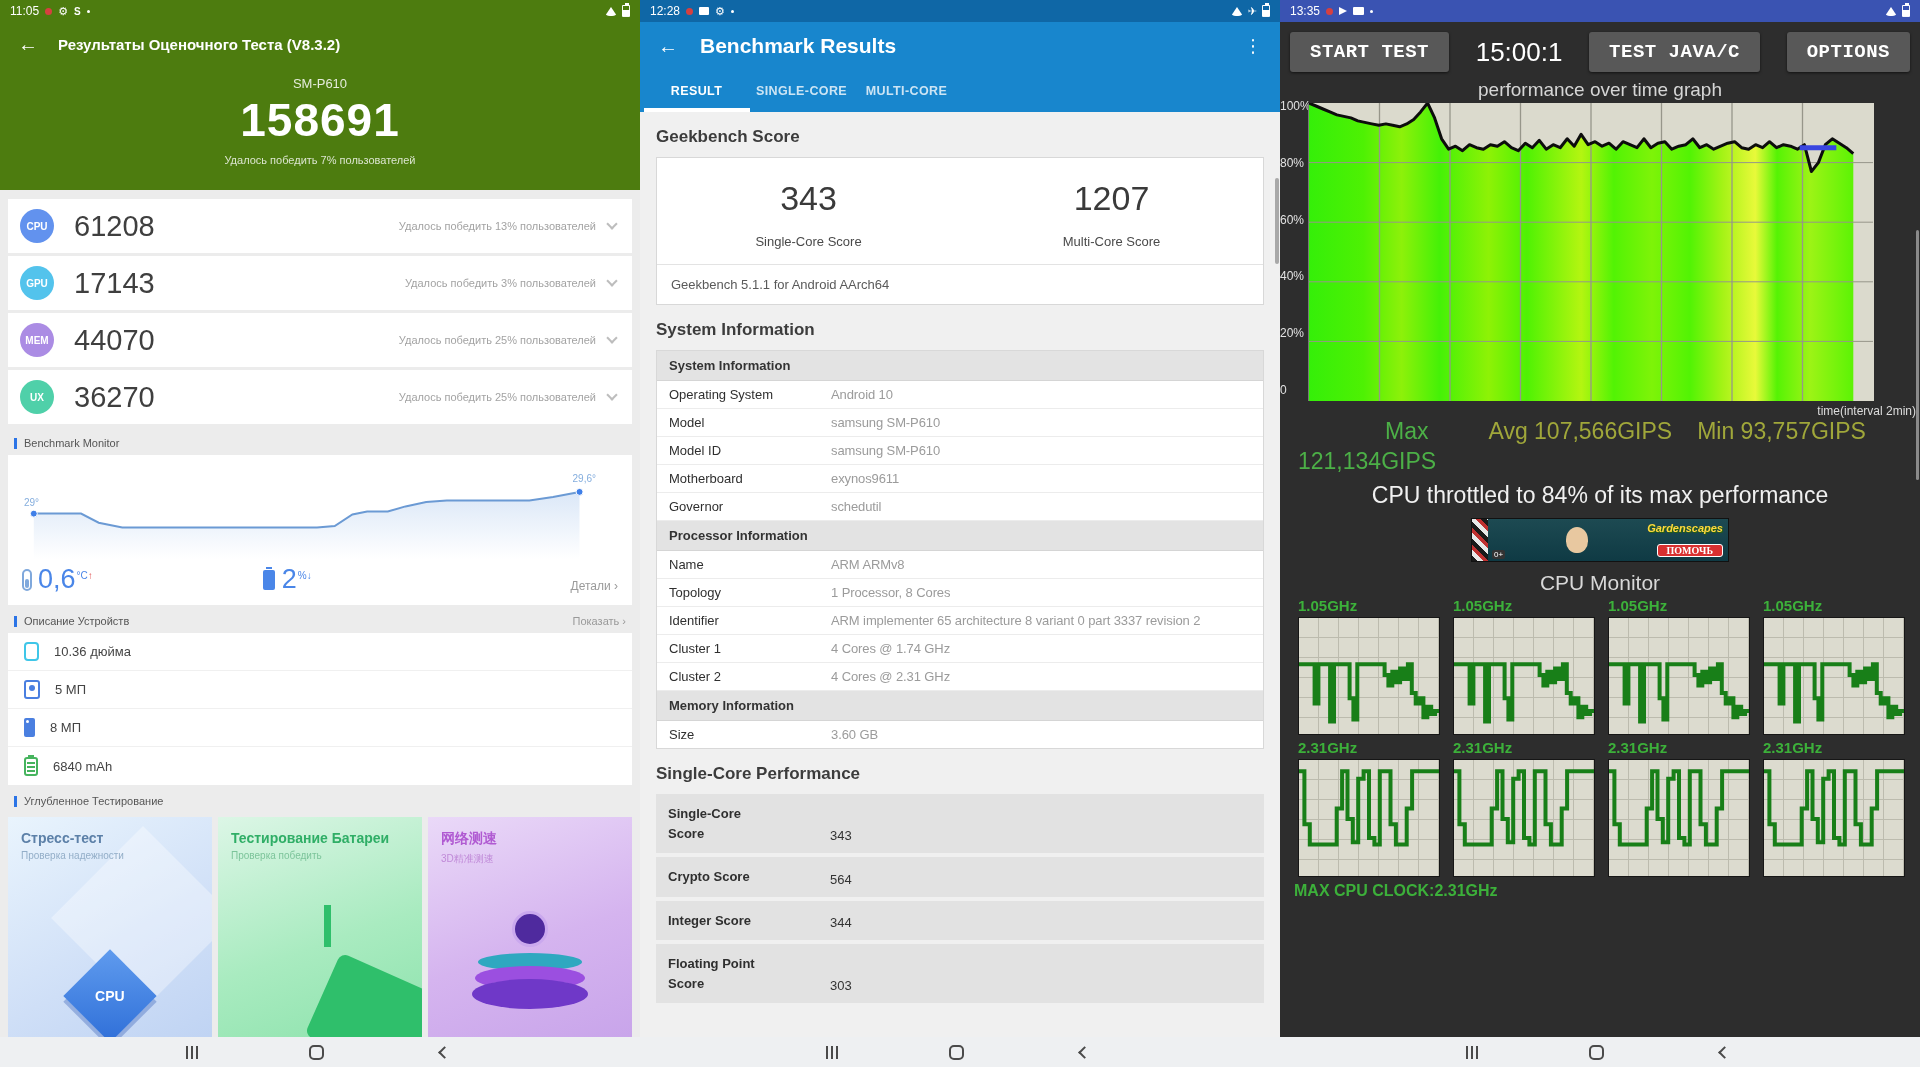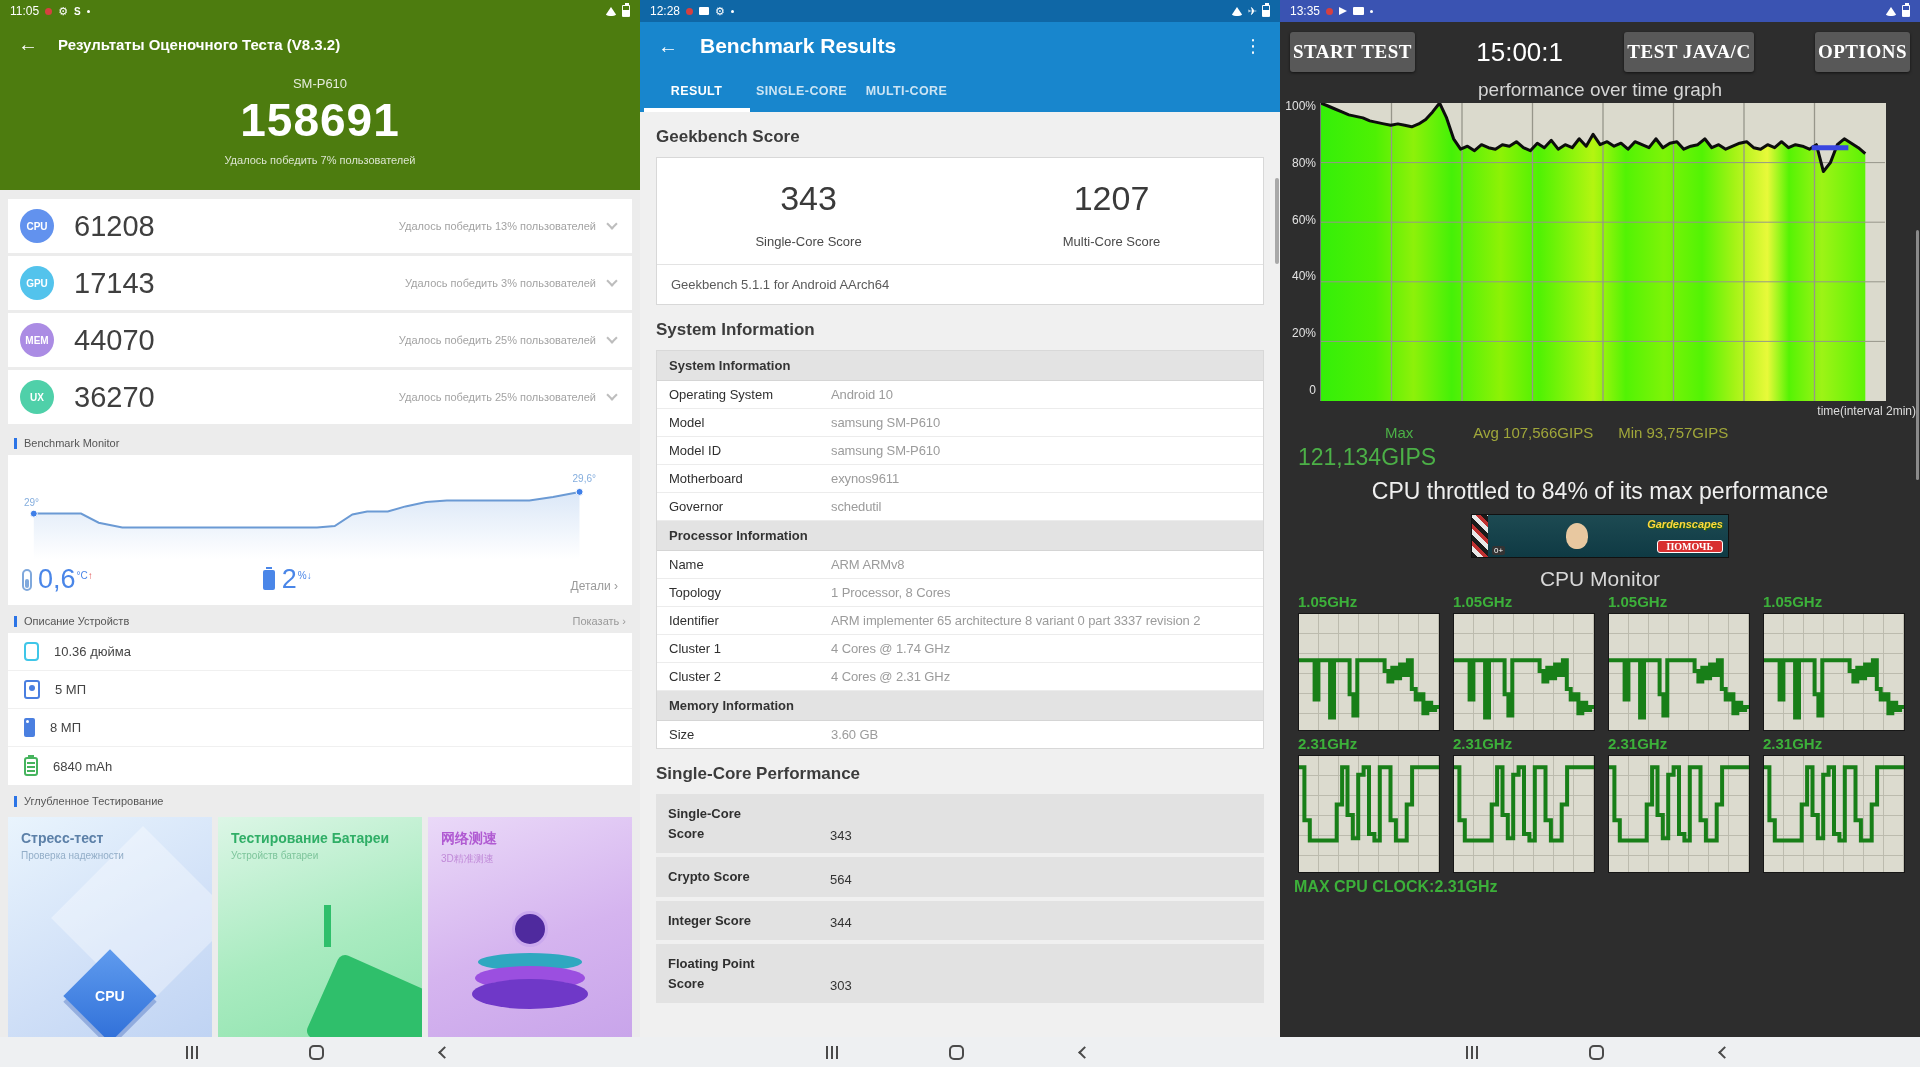--- a/index.html
+++ b/index.html
@@ -114,30 +114,30 @@
   .sc-table{display:flex;flex-direction:column;gap:4px}
   .sc-row{background:#e2e2e2;display:flex;padding:10px 12px;font-size:13px}
   .sc-label{width:112px;margin-right:50px;flex:none;font-weight:bold;color:#2f2f2f;line-height:1.5}
   .sc-value{color:#333;align-self:flex-end}
   .p2-scroll{position:absolute;right:1px;top:178px;width:4px;height:86px;background:#a8a8a8;border-radius:2px}
 
   
   .p3{background:#2d2d2d;color:#eee}
   .p3-status{background:#3a53b2}
   .p3-toolbar{display:flex;align-items:center;justify-content:space-between;padding:10px 10px 4px}
-  .tool-btn{background:#585858;color:#fff;font-weight:bold;font-size:19px;padding:9px 3px;border-radius:3px;letter-spacing:.5px;border:none;font-family:Liberation Serif, serif;box-shadow:0 1px 3px rgba(0,0,0,.6);cursor:pointer}
+  .tool-btn{background:#585858;color:#fff;font-weight:bold;font-size:19px;padding:9px 20px;border-radius:3px;letter-spacing:.5px;border:none;font-family:Liberation Mono, monospace;box-shadow:0 1px 3px rgba(0,0,0,.6);cursor:pointer}
   .p3-time{font-size:26px;color:#fff}
   .p3-gtitle{text-align:center;font-size:19px;color:#d6d6d6;margin:3px 0 2px}
   .chart-wrap{display:flex;padding-right:34px}
-  .ylabels{width:40px;height:298px;display:flex;flex-direction:column;justify-content:space-between;align-items:flex-end;padding:0 4px 0 0;font-size:12px;color:#e2e2e2}
+  .ylabels{width:28px;height:298px;display:flex;flex-direction:column;justify-content:space-between;padding:0 12px 0 0;font-size:12px;color:#e2e2e2}
   .ylabels span{transform:translateY(-4px)}
   .chart-area{width:566px;height:298px;background:#dbdacd;position:relative;border-left:1px solid #777}
   .time-label{text-align:right;font-size:12px;color:#ddd;padding:3px 4px 0 0}
   .perf-h{text-align:center;font-size:24px;color:#d8d8d8;margin-top:8px}
-  .perf-line1{display:flex;font-size:15px;margin-top:6px}
+  .perf-line1{display:flex;font-size:23px;}
   .green{color:#4cb047}
   .olive{color:#a0a73a}
   .pl-max{margin-left:105px}
   .pl-avg{margin-left:60px}
   .pl-min{margin-left:25px}
   .perf-line2{font-size:23px;margin:3px 0 0 18px}
   .throttle{text-align:center;font-size:23px;color:#f0f0f0;margin-top:7px}
   .ad{display:flex;width:258px;height:44px;margin:9px auto 0;border:1px solid #111;background:#12343c}
   .ad-stripes{width:16px;background:repeating-linear-gradient(45deg,#1a1a1a 0 4px,#e8e8e8 4px 8px,#c03030 8px 12px)}
   .ad-body{flex:1;position:relative;background:linear-gradient(#1d4a52,#0f3a44)}
@@ -274,21 +274,21 @@
           <div class="adv-card c0">
             <div class="adv-title">Стресс-тест</div>
             <div class="adv-sub">Проверка надежности</div>
             <span class="c0-chev"></span>
             <span class="c0-chip">
               <span class="chip-txt">CPU</span>
             </span>
           </div>
           <div class="adv-card c1">
             <div class="adv-title">Тестирование Батареи</div>
-            <div class="adv-sub">Устройств батареи</div>
+            <div class="adv-sub">Проверка победить</div>
             <span class="c1-pole"></span>
             <span class="c1-batt"></span>
           </div>
           <div class="adv-card c2">
             <div class="adv-title">网络测速</div>
             <div class="adv-sub">3D精准测速</div>
             <span class="c2-stack"></span>
             <span class="c2-wifi"></span>
           </div>
         </div>

